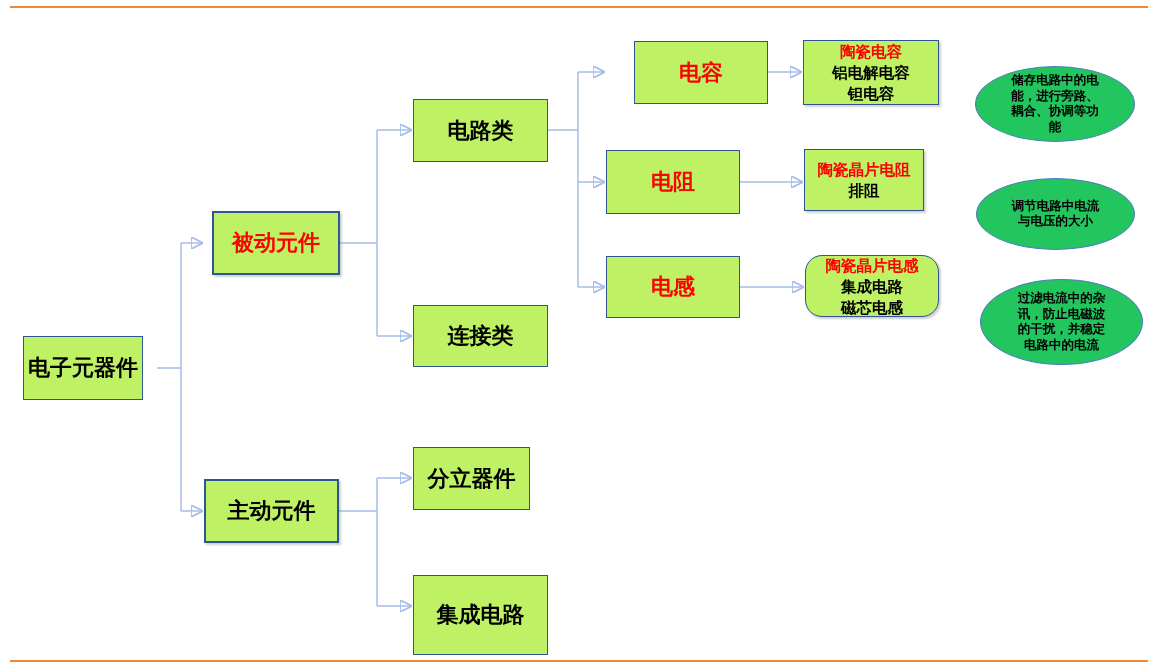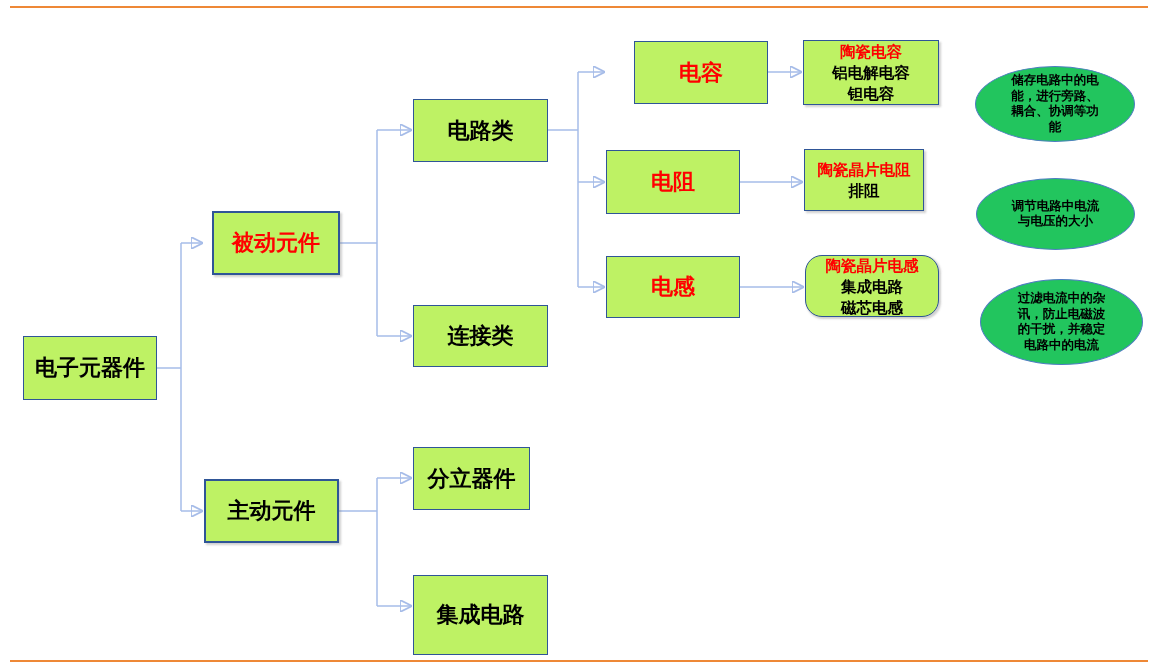--- a/index.html
+++ b/index.html
@@ -108,21 +108,21 @@
     <path d="M578 72 V287"></path>
     <path d="M578 72 H605" marker-end="url(#arr)"></path>
     <path d="M578 182 H605" marker-end="url(#arr)"></path>
     <path d="M578 287 H605" marker-end="url(#arr)"></path>
 
     <path d="M740 72 H802" marker-end="url(#arr)"></path>
     <path d="M740 182 H803" marker-end="url(#arr)"></path>
     <path d="M740 287 H804" marker-end="url(#arr)"></path>
   </svg>
 
-  <div class="node" style="left:23px; top:336px; width:134px; height:64px;">
+  <div class="node" style="left:23px; top:336px; width:120px; height:64px;">
     <span>电子元器件</span>
   </div>
 
   <div class="node thick red" style="left:212px; top:211px; width:128px; height:64px;">
     <span>被动元件</span>
   </div>
   <div class="node thick" style="left:204px; top:479px; width:135px; height:64px;">
     <span>主动元件</span>
   </div>
 

